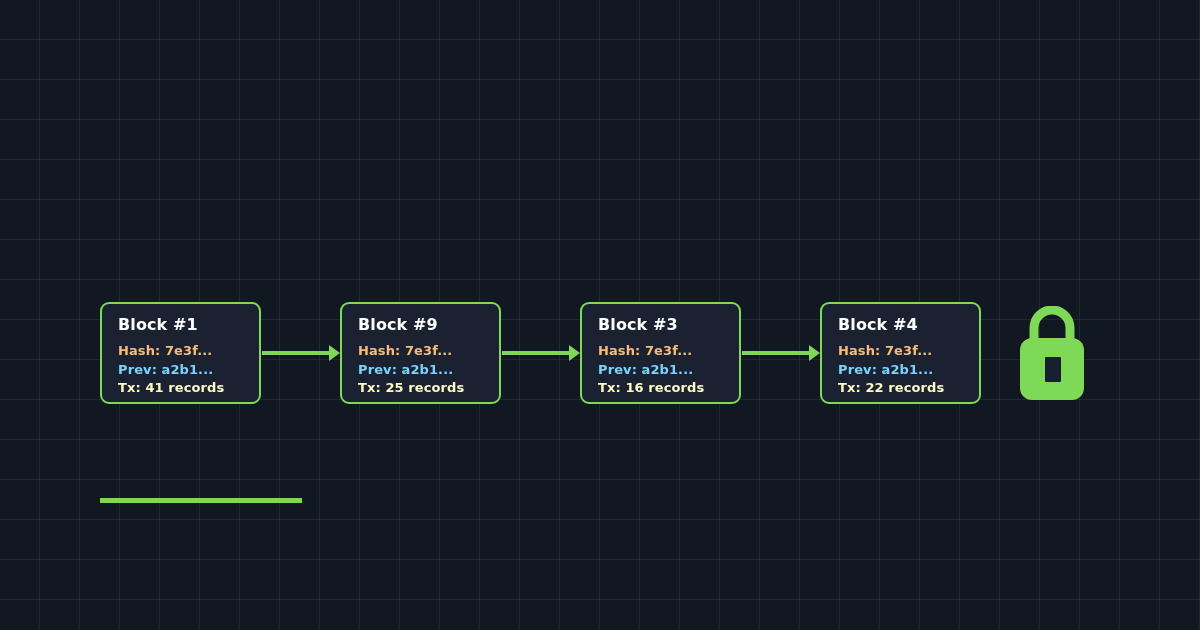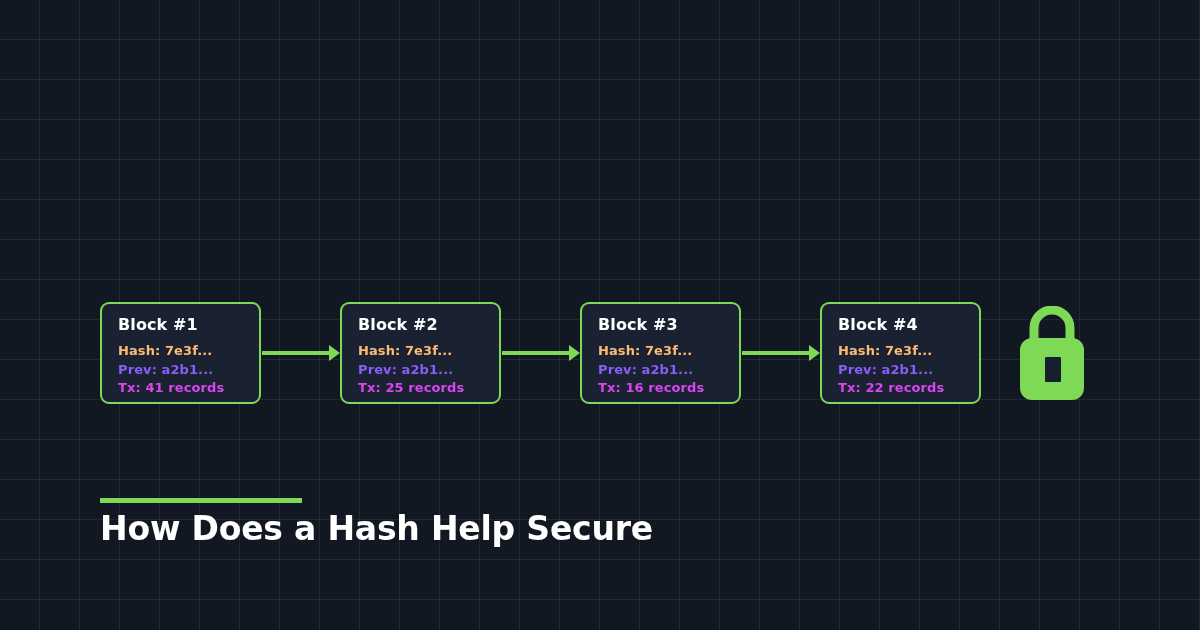--- a/index.html
+++ b/index.html
@@ -60,22 +60,22 @@
   }
 
   .block-line {
     font-size: 13px;
     font-weight: bold;
     line-height: 18.5px;
     letter-spacing: 0.1px;
     white-space: nowrap;
   }
   .block-line.hash { color: #fdba74; }
-  .block-line.prev { color: #8b5cf6; }
-  .block-line.tx   { color: #d946ef; }
+  .block-line.prev { color: #7dd3fc; }
+  .block-line.tx   { color: #fef9c3; }
 
   .arrow {
     position: absolute;
     height: 18px;
     top: 337px;
   }
   .arrow .shaft {
     position: absolute;
     left: 0;
     top: 6px;
@@ -142,21 +142,21 @@
         <div class="block-line tx">Tx: 41 records</div>
       </div>
     </div>
 
     <div class="arrow" style="left:262px; width:78px;">
       <div class="shaft"></div>
       <div class="head"></div>
     </div>
 
     <div class="block-card" style="left:340px; top:294px;">
-      <div class="block-title">Block #2</div>
+      <div class="block-title">Block #9</div>
       <div class="block-lines">
         <div class="block-line hash">Hash: 7e3f...</div>
         <div class="block-line prev">Prev: a2b1...</div>
         <div class="block-line tx">Tx: 25 records</div>
       </div>
     </div>
 
     <div class="arrow" style="left:502px; width:78px;">
       <div class="shaft"></div>
       <div class="head"></div>
@@ -191,16 +191,15 @@
         <rect x="2" y="32" width="64" height="62" rx="12" ry="12" fill="#7ed957"></rect>
         <rect x="27" y="51" width="16" height="25" rx="1" ry="1" fill="#16202e"></rect>
       </svg>
     </div>
 
   </div>
 
   <div class="accent-bar"></div>
 
   <div class="headline">
-    <div class="headline-line primary">How Does a Hash Help Secure</div>
   </div>
 
 </div>
 
 </body></html>

